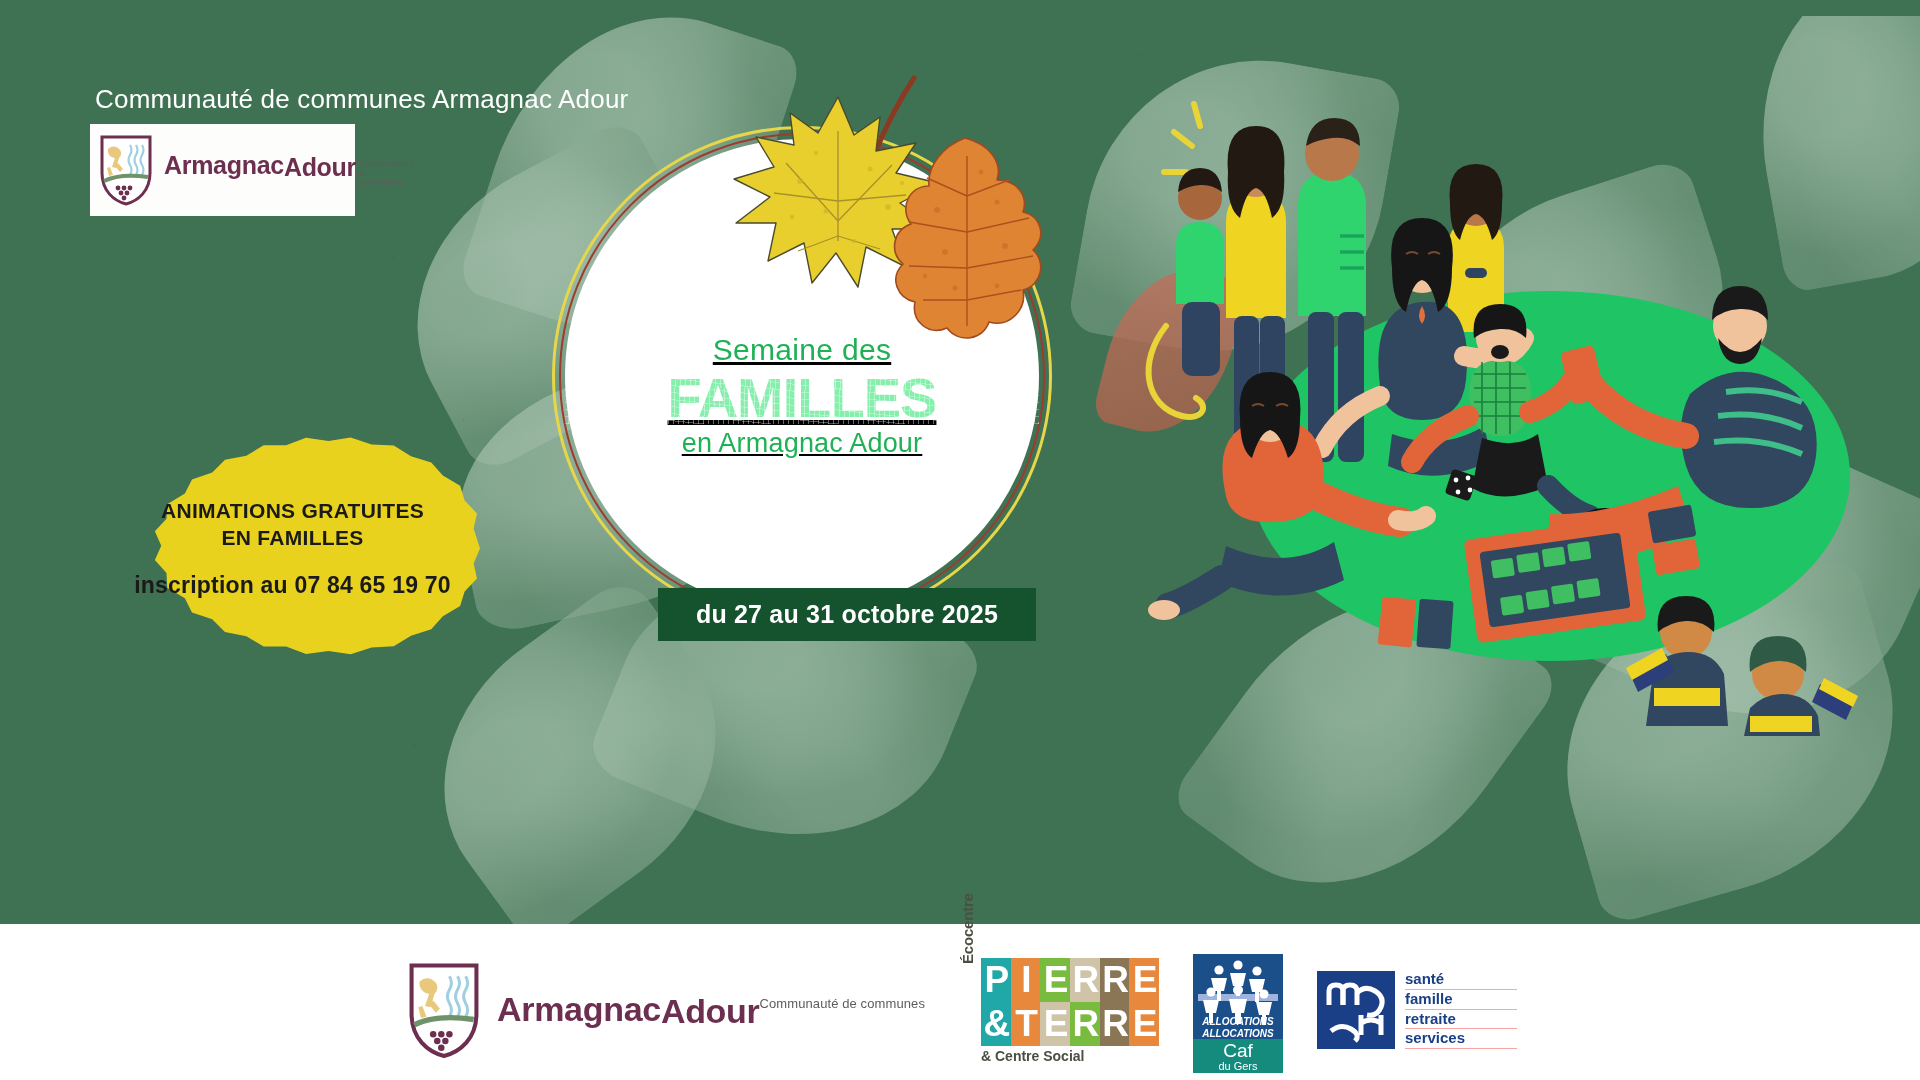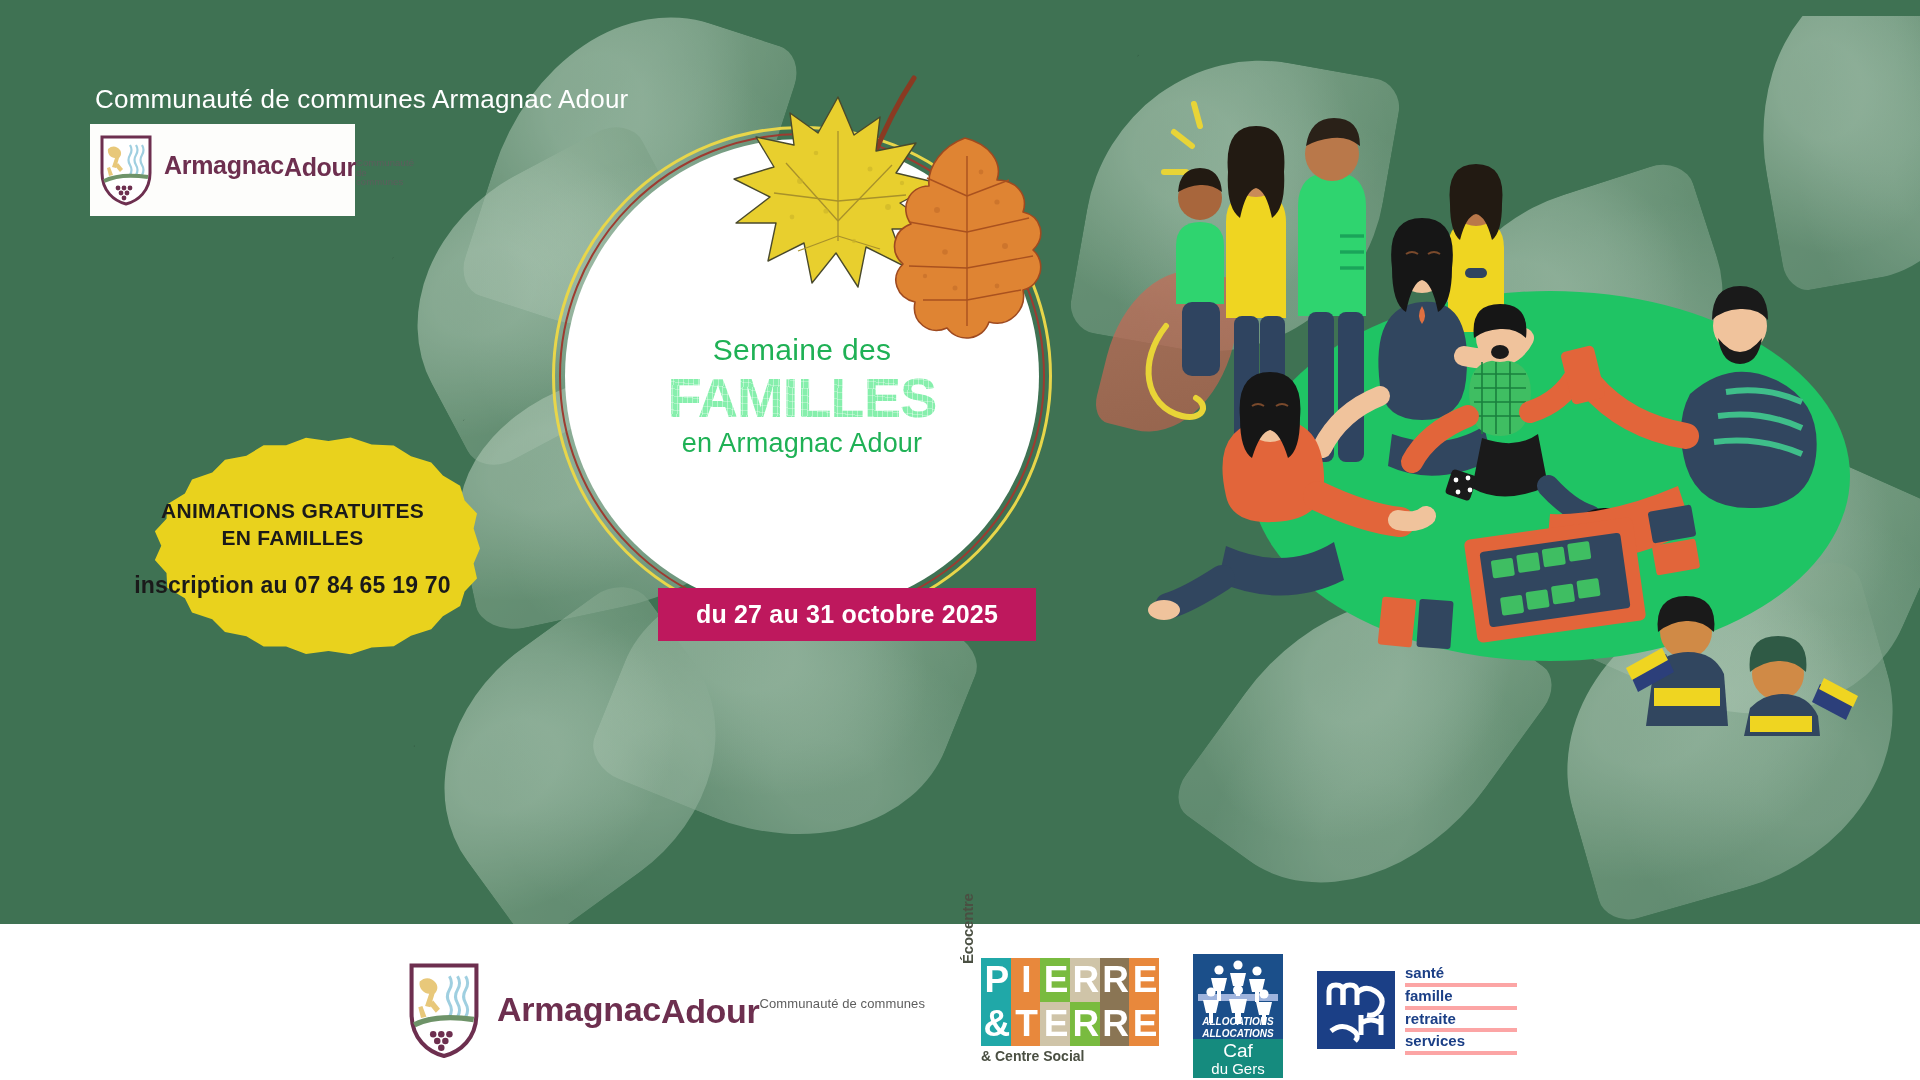--- a/index.html
+++ b/index.html
@@ -54,39 +54,39 @@
   #ringInner{
     position:absolute;inset:7px;border-radius:50%;
     border:2.5px solid #9d3b30;box-sizing:border-box;
   }
   #circleFill{
     position:absolute;inset:13px;border-radius:50%;
     background:#ffffff;
   }
   #circleContent{
     position:absolute;inset:13px;border-radius:50%;
-    display:flex;flex-direction:column;align-items:center;justify-content:center;
-    text-align:center;padding-top:40px;box-sizing:border-box;
+    display:flex;flex-direction:column;justify-content:center;
+    text-align:center;padding-top:40px;box-sizing:border-box;text-decoration:underline;
   }
   #semaine{color:#1fb155;font-size:30px;letter-spacing:.3px;}
   #familles{
     color:#86efac;font-weight:bold;font-size:56px;line-height:.96;
     letter-spacing:-1px;margin:4px 0 2px;position:relative;
   }
   #familles:after{
     content:"";position:absolute;inset:0;pointer-events:none;
     background:
       repeating-linear-gradient(92deg, rgba(255,255,255,.40) 0 1px, rgba(0,0,0,0) 1px 5px),
       repeating-linear-gradient(6deg, rgba(255,255,255,.30) 0 1px, rgba(0,0,0,0) 1px 7px);
     mix-blend-mode:screen;
   }
   #enArmagnac{color:#1fb155;font-size:27px;letter-spacing:.2px;margin-top:2px;}
   #dateBanner{
     position:absolute;left:658px;top:572px;width:378px;height:53px;
-    background:#be185d;color:#ffffff;font-weight:bold;font-size:25px;
+    background:#14532d;color:#ffffff;font-weight:bold;font-size:25px;
     display:flex;align-items:center;justify-content:center;letter-spacing:.2px;
   }
 
   
   #mapleLeaf{position:absolute;left:730px;top:75px;width:215px;height:200px;}
   #oakLeaf{position:absolute;left:885px;top:120px;width:165px;height:210px;}
   #stem{position:absolute;left:862px;top:58px;width:60px;height:90px;}
 
   
   #burst{
@@ -147,29 +147,29 @@
   #cafBox{width:90px;height:112px;background:#1b4f8a;display:flex;flex-direction:column;}
   #cafTop{flex:0 0 74px;position:relative;}
   #cafBar{position:absolute;left:5px;top:40px;width:80px;height:7px;background:#9fb4dd;}
   #cafFigs{position:absolute;inset:0;}
   #cafLabel{
     color:#ffffff;font-style:italic;font-weight:bold;font-size:10px;
     text-align:center;line-height:1.15;margin-top:-12px;position:relative;z-index:3;
   }
   #cafBottom{flex:1;background:#158b7e;color:#ffffff;text-align:center;padding-top:2px;}
   #cafName{font-size:19px;line-height:1;}
-  #cafGers{font-size:15px;line-height:1.2;}
+  #cafGers{font-size:11px;line-height:1.2;}
 
   
   #msaWrap{display:flex;align-items:center;gap:10px;}
   #msaSq{width:78px;height:78px;background:#1b3f86;position:relative;}
   #msaTxt{display:flex;flex-direction:column;gap:1px;}
   .msaLine{
     color:#1b3f86;font-weight:bold;font-size:15px;line-height:1.12;
-    border-bottom:4px solid #fca5a5;padding-bottom:1px;width:112px;
+    border-bottom:1px solid #fca5a5;padding-bottom:1px;width:112px;
   }
 </style>
 </head>
 <body>
 
 <div id="poster">
 
   <div class="leaf" style="left:500px;top:-10px;width:260px;height:330px;transform:rotate(18deg);">
     <div class="leafShape" style="border-radius:62% 10% 62% 10%;"></div>
   </div>

